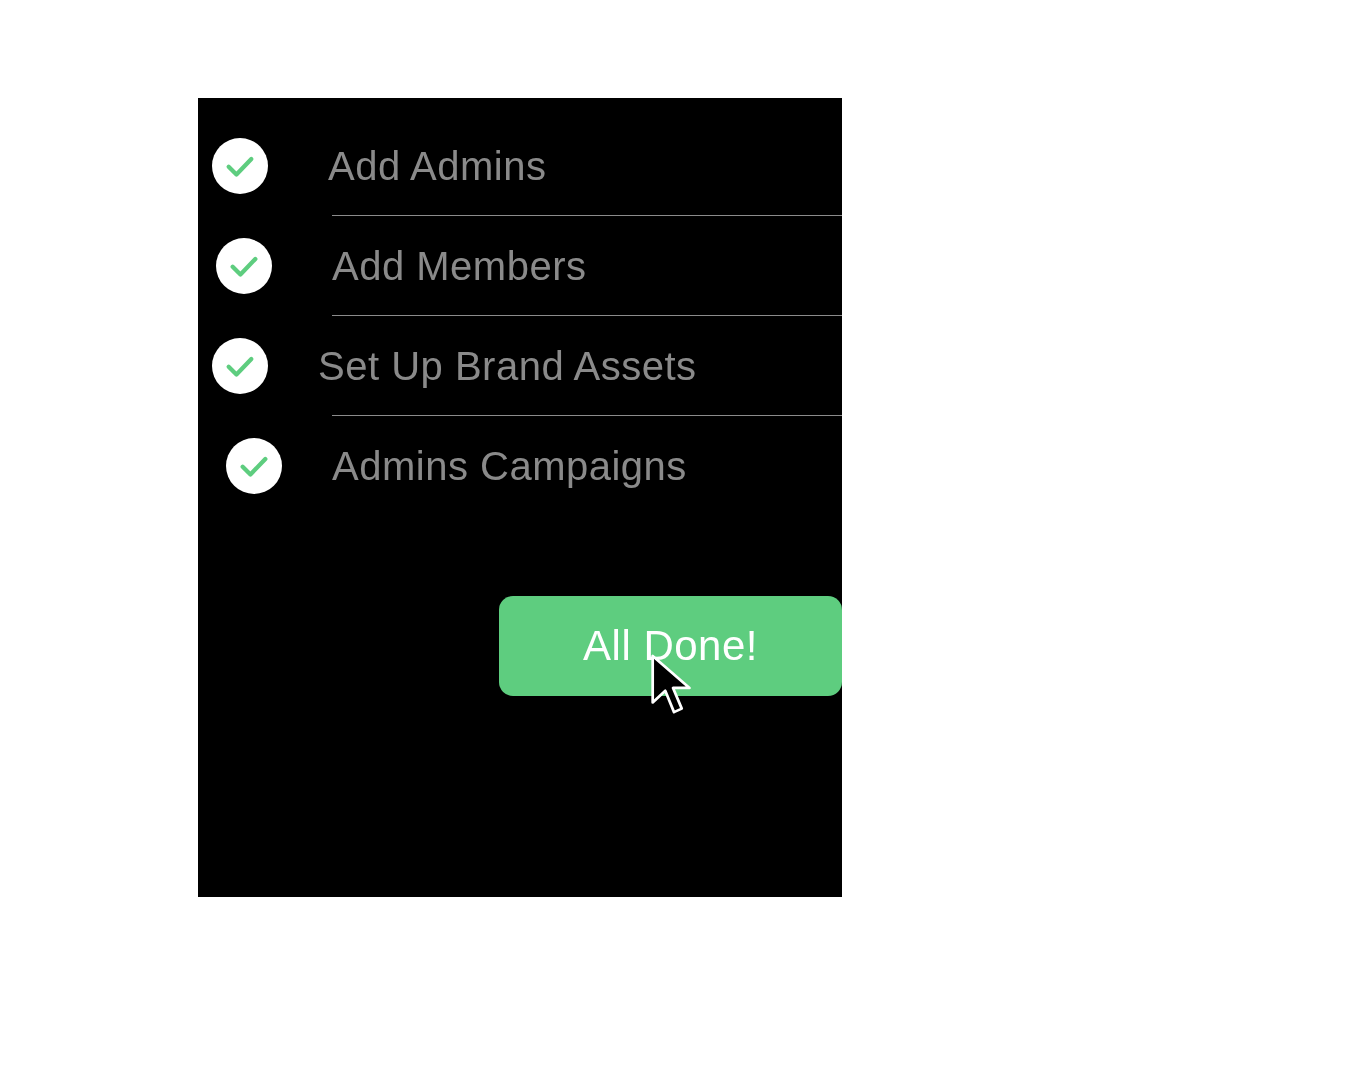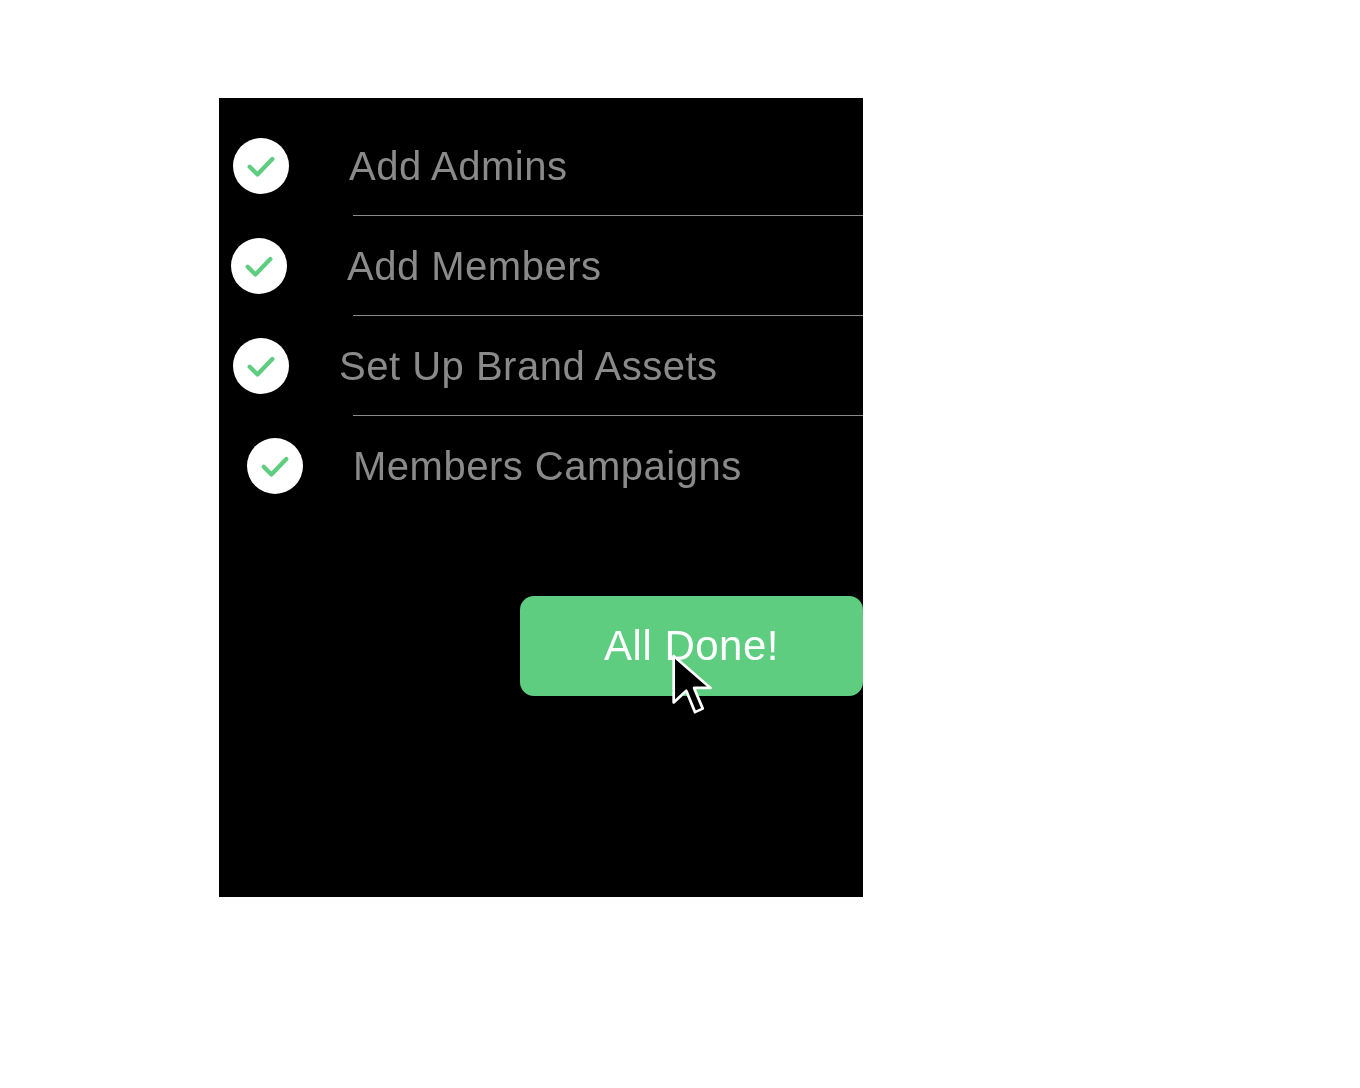--- a/index.html
+++ b/index.html
@@ -9,21 +9,21 @@
     }
     body {
       width: 1360px;
       height: 1088px;
       background: #ffffff;
       font-family: "Avenir Next", "Helvetica Neue", Arial, sans-serif;
       position: relative;
     }
     .panel {
       position: absolute;
-      left: 219px;
+      left: 198px;
       top: 98px;
       width: 644px;
       height: 799px;
       background: #000000;
       padding-top: 18px;
     }
     .checklist {
       list-style: none;
     }
     .checklist-item {
@@ -87,21 +87,21 @@
       height: 62px;
       pointer-events: none;
     }
     .cursor-wrap svg {
       width: 100%;
       height: 100%;
       display: block;
     }
     
     .row-0 { padding-left: 14px; }
-    .row-1 { padding-left: 12px; }
+    .row-1 { padding-left: 18px; }
     .row-2 { }
     .row-3 { padding-left: 28px; }
     .row-2 .item-label,
     .row-3 .item-label {
       margin-left: 50px;
     }
   </style>
 </head>
 <body>
 
@@ -137,21 +137,21 @@
       <span class="item-label">Set Up Brand Assets</span>
       <span class="divider"></span>
     </li>
 
     <li class="checklist-item row-3">
       <span class="check-circle">
         <svg class="check-svg" viewBox="0 0 24 24" fill="none" stroke="#5ecd7f" stroke-width="3" stroke-linecap="round" stroke-linejoin="round">
           <polyline points="4 12.5 9.5 18 20 7"></polyline>
         </svg>
       </span>
-      <span class="item-label">Members Campaigns</span>
+      <span class="item-label">Admins Campaigns</span>
     </li>
 
   </ul>
 
   <div class="button-wrap">
     <button class="done-button">
       <span>All Done!</span>
     </button>
     <span class="cursor-wrap" style="left: calc(50% + 130px); top: 58px;">
       <svg viewBox="0 0 24 32">

